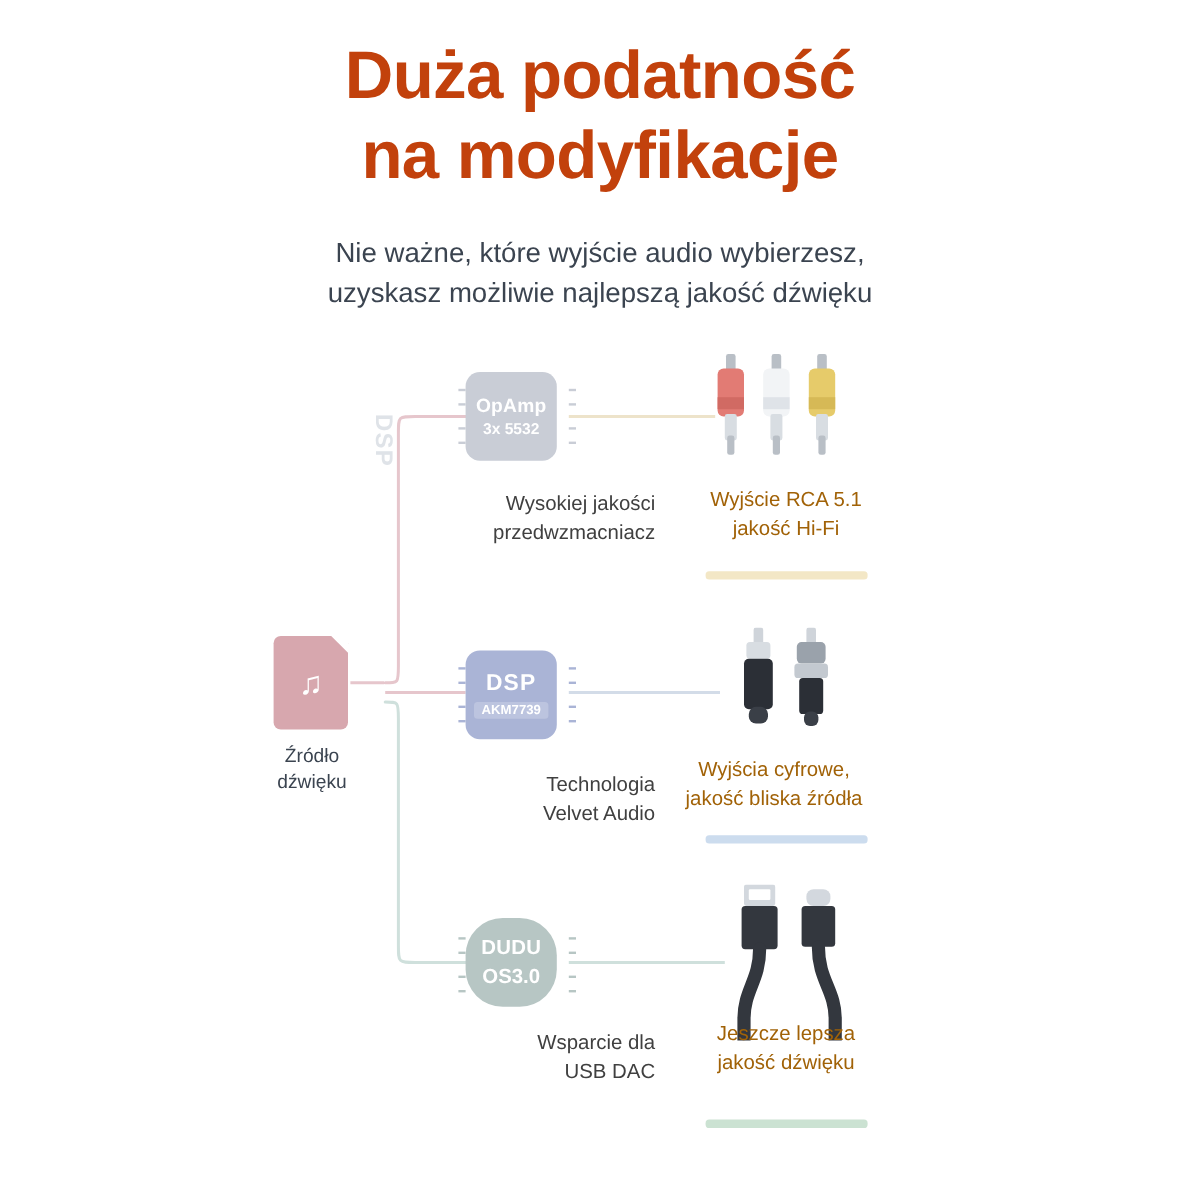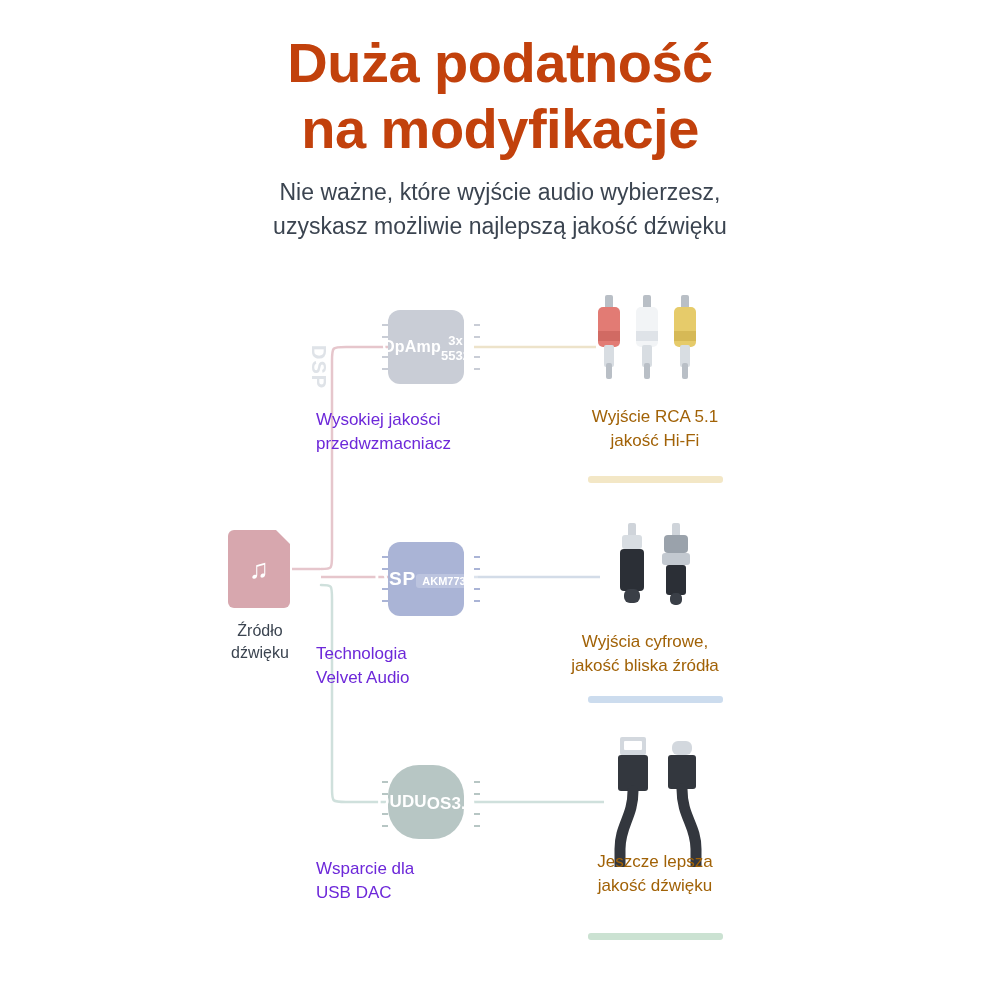--- a/index.html
+++ b/index.html
@@ -24,21 +24,21 @@
   .title {
     font-size: 56px;
     font-weight: bold;
     line-height: 1.18;
     color: #c2410c;
     letter-spacing: -0.5px;
     margin: 0 auto;
     max-width: 760px;
   }
   .subtitle {
-    margin-top: 14px;
+    margin-top: 32px;
     font-size: 23px;
     line-height: 1.45;
     color: #3b4450;
     font-weight: 300;
   }
   .subtitle div { white-space: nowrap; }
 
   
   .diagram {
     position: absolute;
@@ -93,41 +93,41 @@
     line-height: 1.35;
     font-weight: 300;
   }
 
   
   .chip {
     width: 76px;
     height: 74px;
     border-radius: 12px;
     display: flex;
-    flex-direction: row;
+    flex-direction: column;
     align-items: center;
     justify-content: center;
     color: #ffffff;
     text-align: center;
   }
   .chip .l1 { font-size: 16px; font-weight: bold; letter-spacing: 0.2px; }
   .chip .l2 { font-size: 13px; font-weight: bold; margin-top: 2px; }
   .chip-opamp { left: 388px; top: 25px; background: #c9cdd6; }
   .chip-dsp   { left: 388px; top: 257px; background: #aab4d6; }
   .chip-dsp .l1 { font-size: 19px; letter-spacing: 1px; }
   .chip-dsp .l2 { font-size: 11px; background: rgba(255,255,255,0.22); padding: 1px 6px; border-radius: 3px; margin-top: 4px; }
   .chip-usb   { left: 388px; top: 480px; background: #b7c6c4; border-radius: 31px; }
   .chip-usb .l1 { font-size: 17px; }
   .chip-usb .l2 { font-size: 17px; font-weight: bold; margin-top: 4px; }
 
   .chip-caption {
     width: 230px;
-    text-align: left;
+    text-align: right;
     font-size: 17px;
-    color: #6d28d9;
+    color: #404040;
     line-height: 1.4;
     font-weight: 300;
   }
   .cap-opamp { left: 316px; top: 123px; }
   .cap-dsp   { left: 316px; top: 357px; }
   .cap-usb   { left: 316px; top: 572px; }
 
   .out-caption {
     width: 260px;
     text-align: center;

